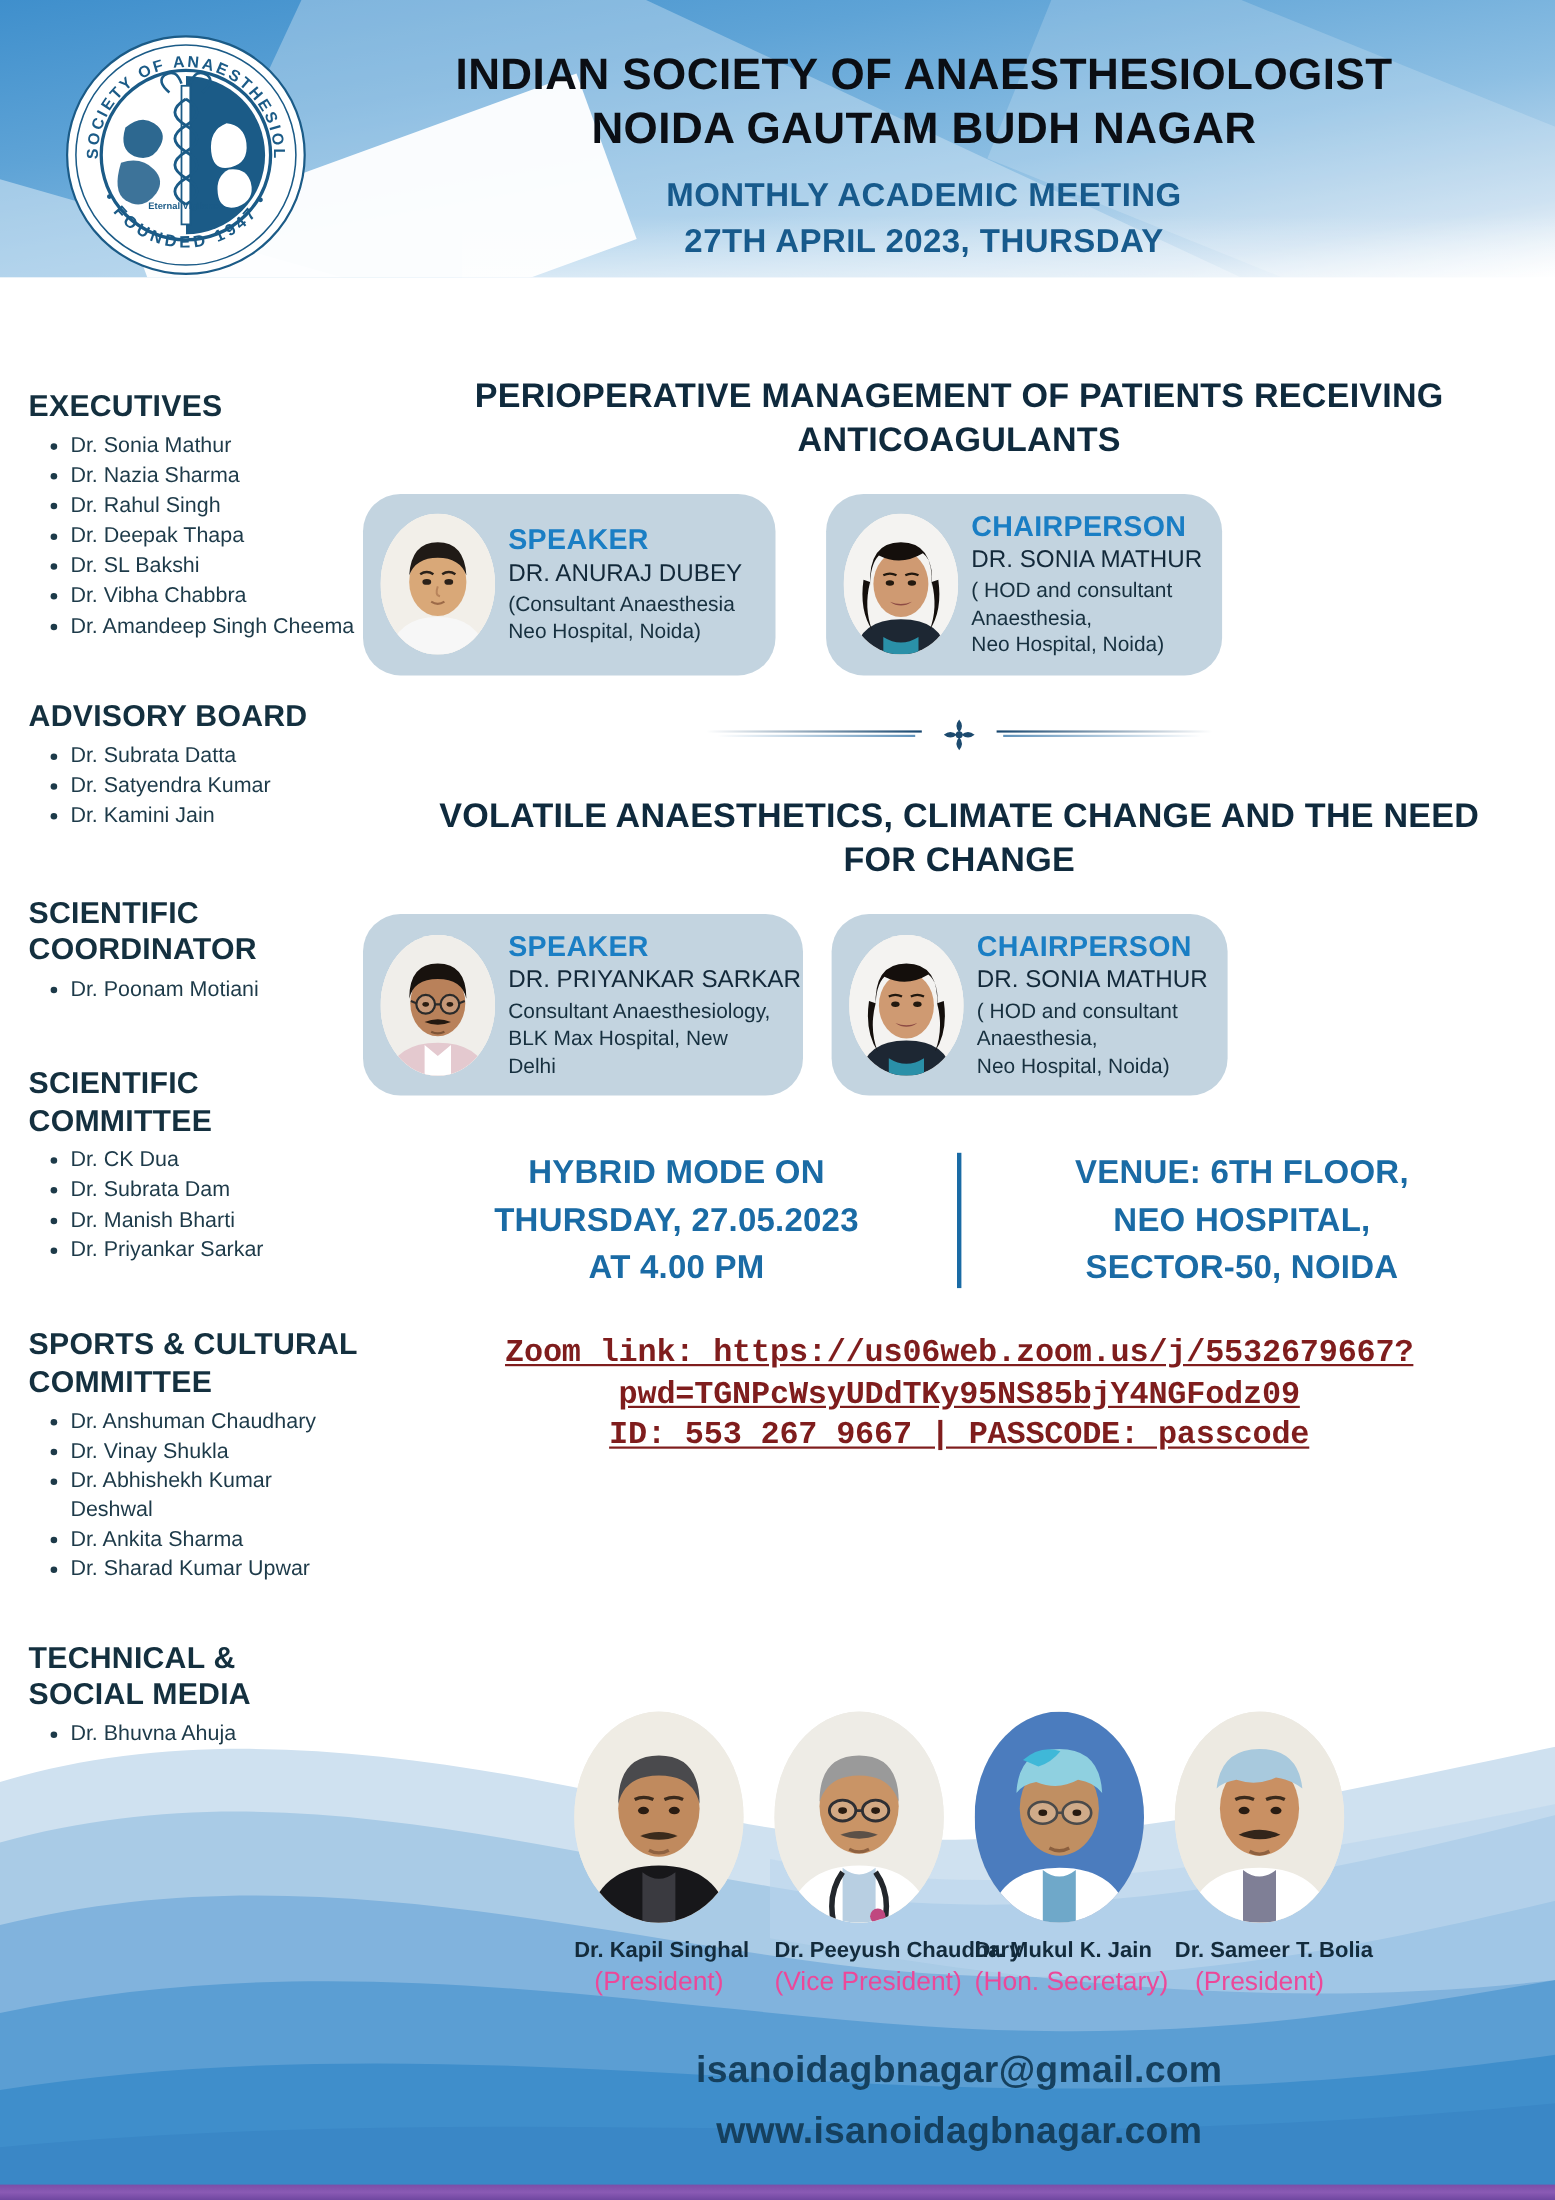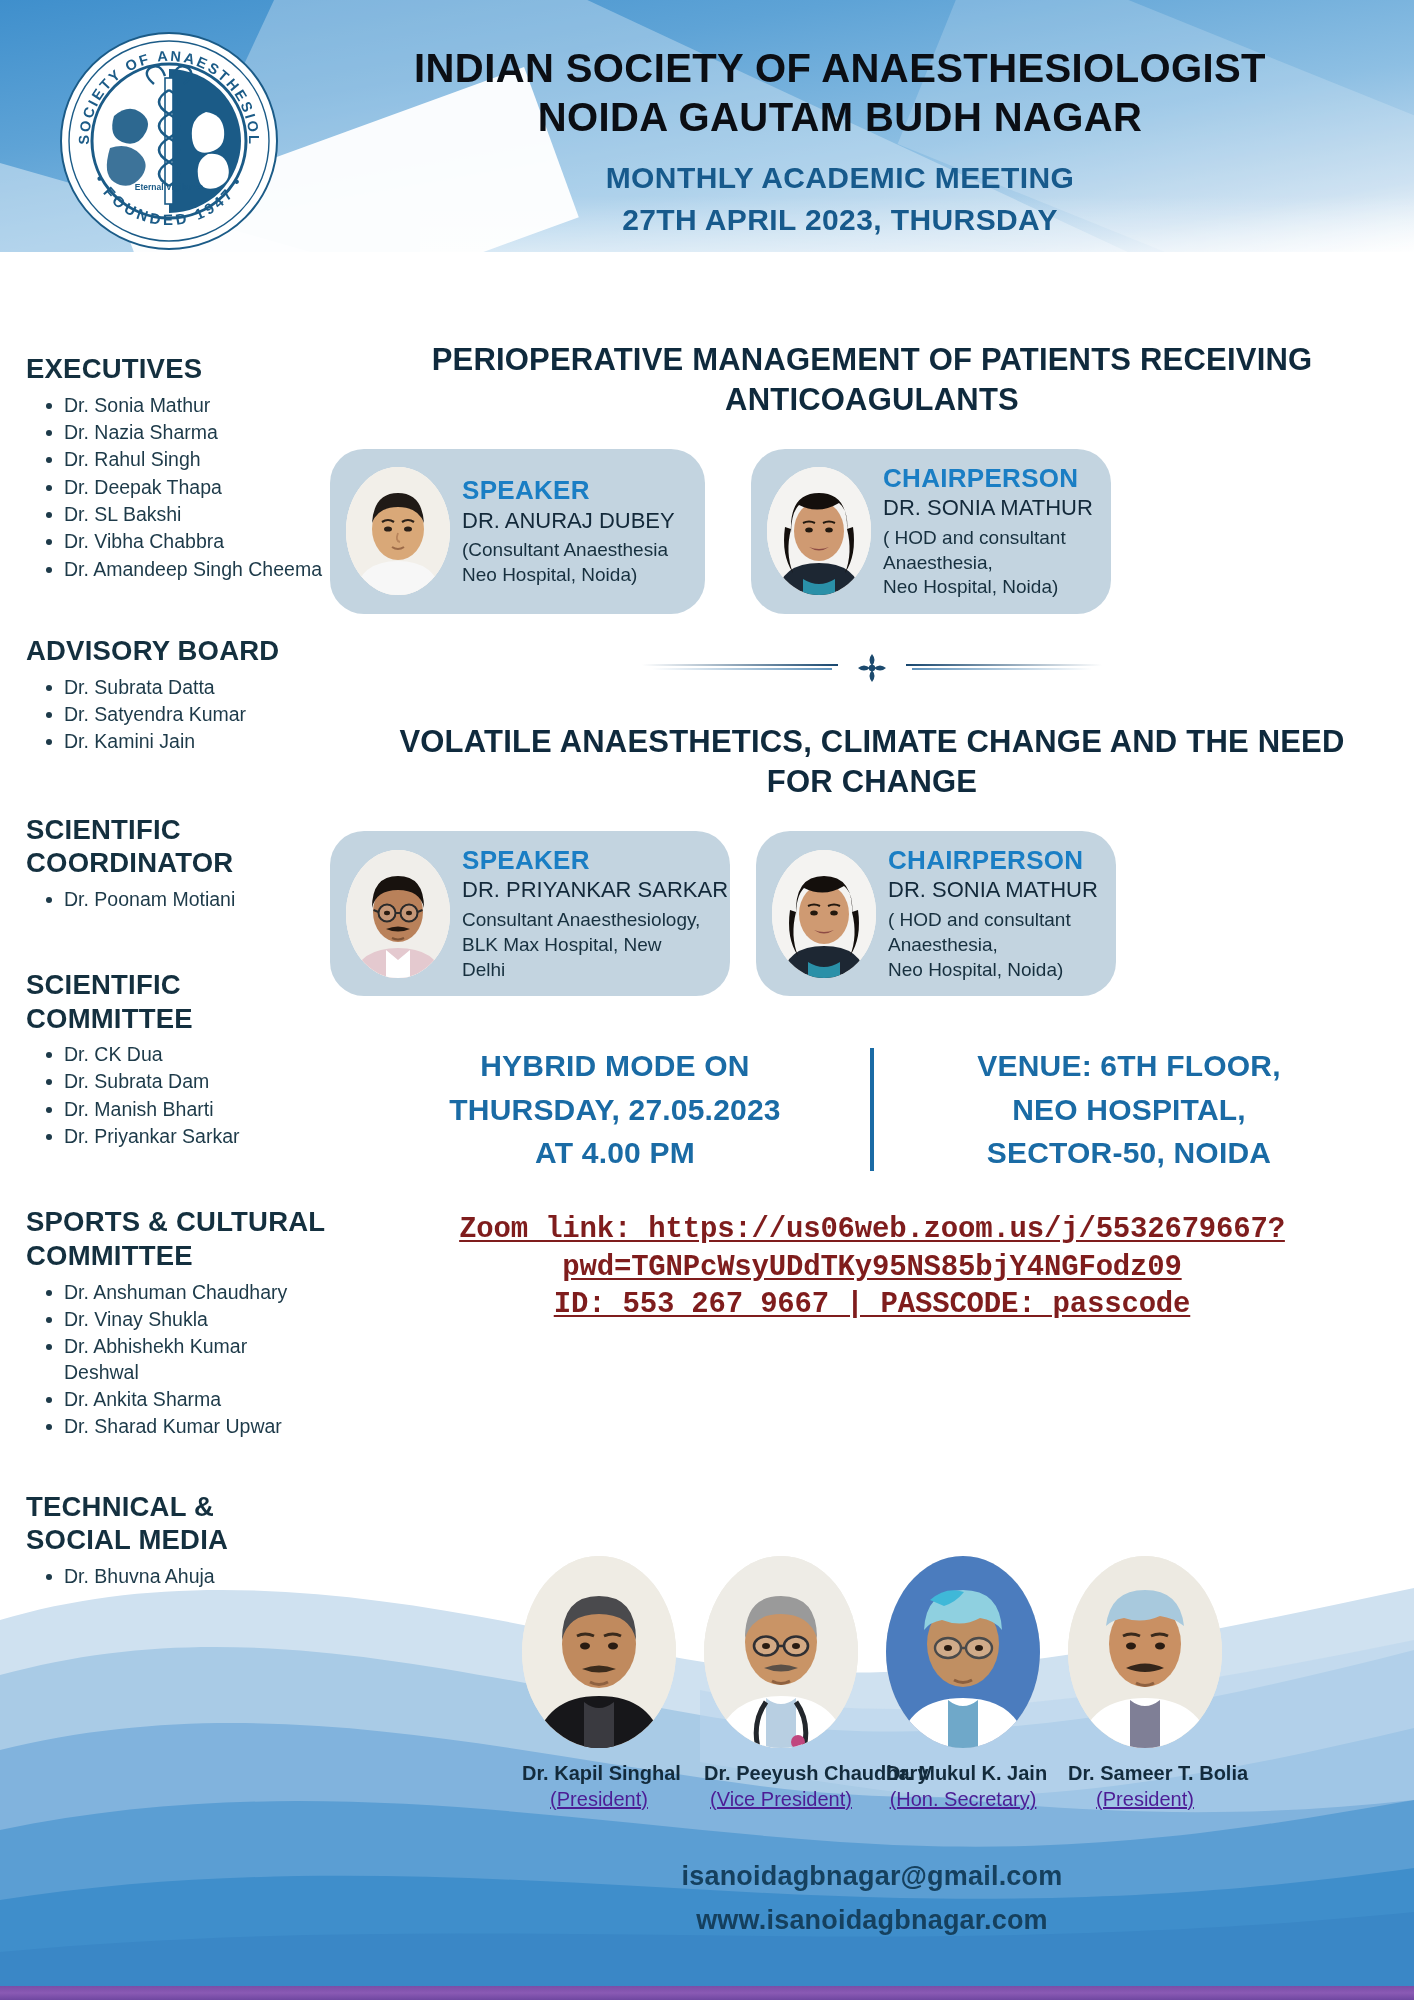--- a/index.html
+++ b/index.html
@@ -302,35 +302,34 @@
     width: 154px;
     text-align: center;
     font-size: 20px;
     font-weight: 600;
     color: #132b3c;
     line-height: 1.30;
     white-space: nowrap;
   }
   .officer-role {
     font-weight: 500;
-    font-size: 20px;
-    color: #4c1d95;
-    text-decoration: underline;
+    font-size: 24px;
+    color: #ec4899;
   }
 
   
   .contact {
     position: absolute;
     left: 330px; top: 1855px;
     width: 1084px;
     text-align: center;
     z-index: 6;
   }
   .contact-email, .contact-site {
-    font-size: 27px;
+    font-size: 34px;
     font-weight: 700;
     color: #15405e;
     line-height: 1.62;
     letter-spacing: 0.2px;
   }
 </style>
 </head>
 <body>
 
 <div id="poster">

